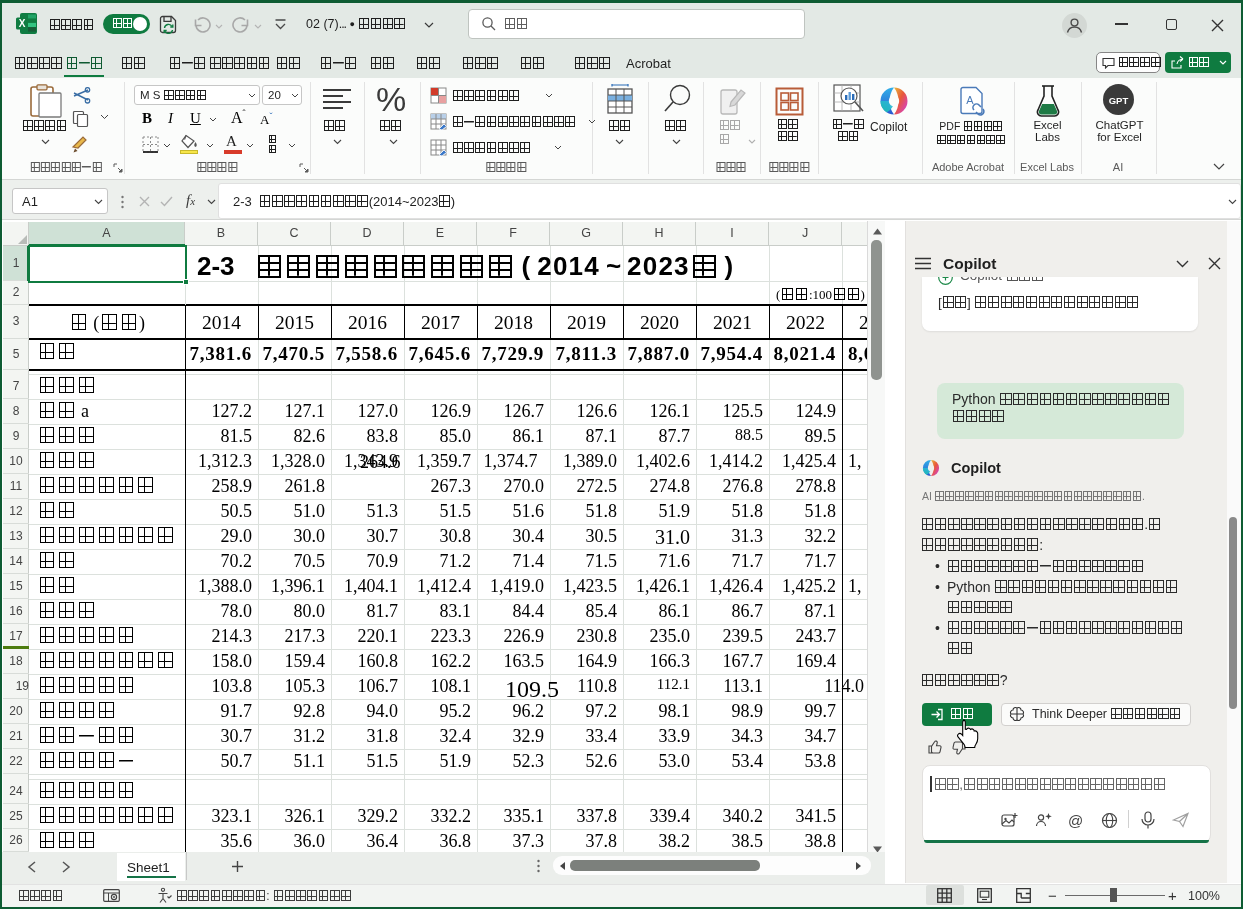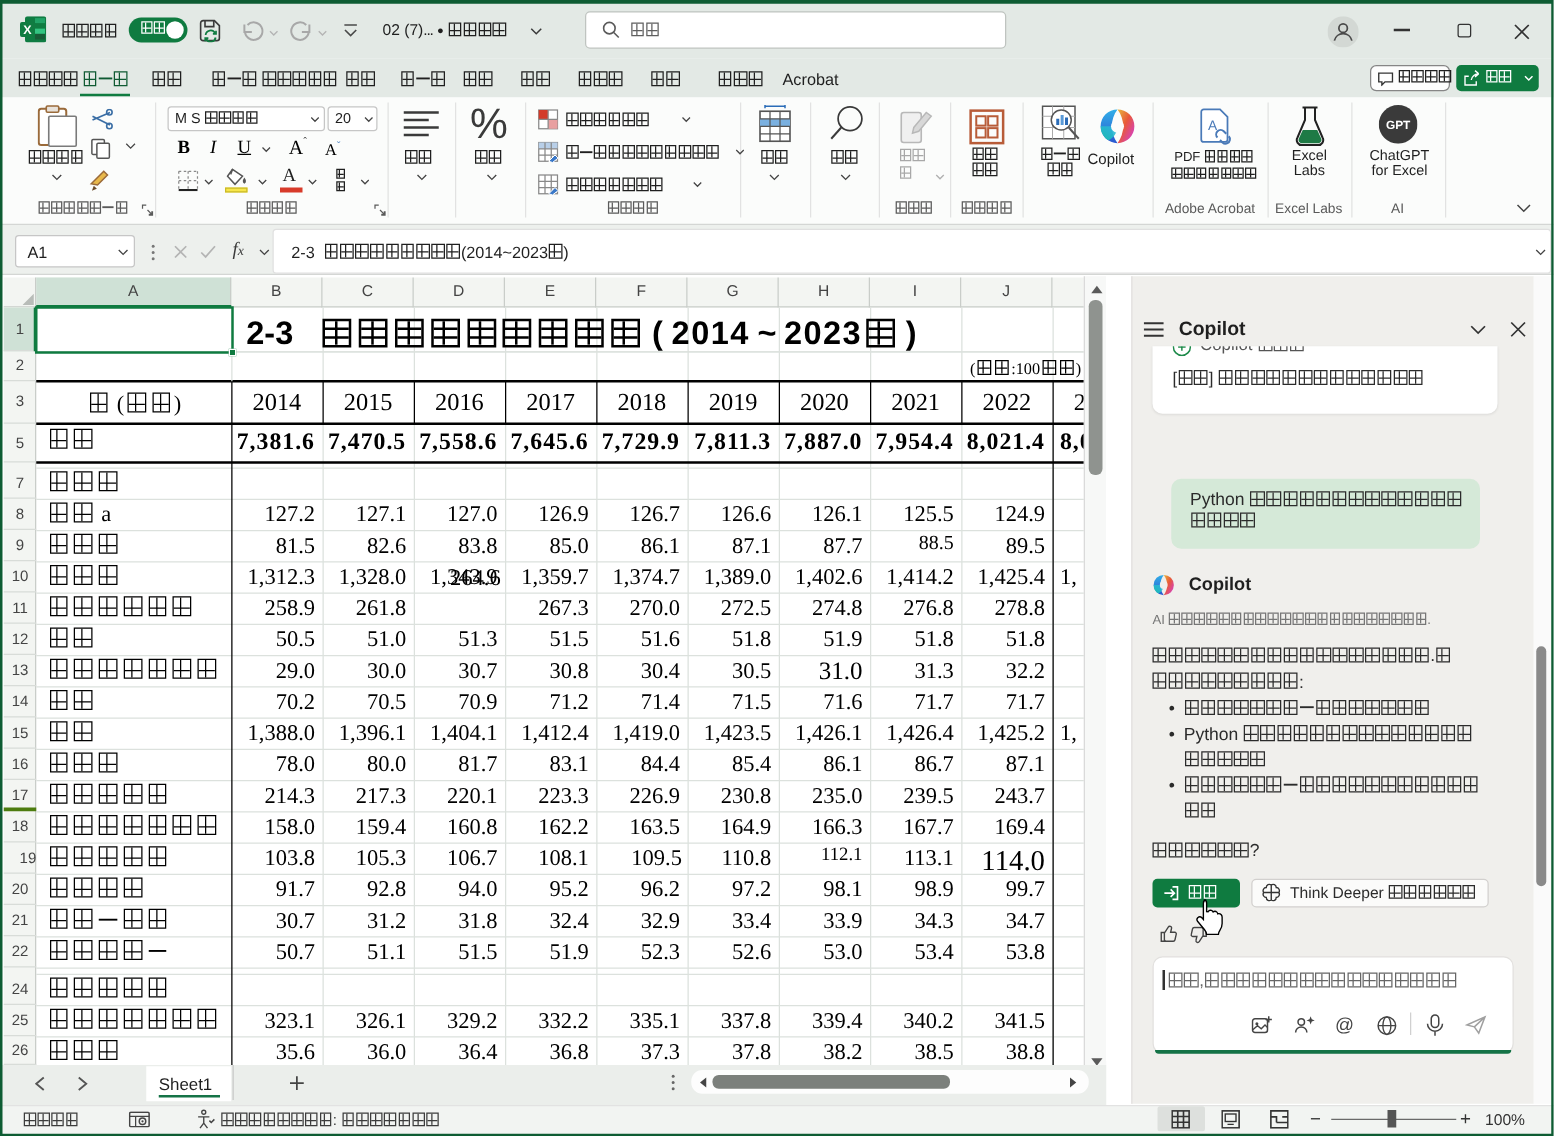--- a/index.html
+++ b/index.html
@@ -523,21 +523,21 @@
 <div class="ab num" style="left:404px;top:426px;width:67px;font-size:18px;">85.0</div>
 <div class="ab num" style="left:477px;top:426px;width:67px;font-size:18px;">86.1</div>
 <div class="ab num" style="left:550px;top:426px;width:67px;font-size:18px;">87.1</div>
 <div class="ab num" style="left:623px;top:426px;width:67px;font-size:18px;">87.7</div>
 <div class="ab num" style="left:696px;top:426px;width:67px;font-size:16px;">88.5</div>
 <div class="ab num" style="left:769px;top:426px;width:67px;font-size:18px;">89.5</div>
 <div class="ab num" style="left:185px;top:451px;width:67px;font-size:18px;">1,312.3</div>
 <div class="ab num" style="left:258px;top:451px;width:67px;font-size:18px;">1,328.0</div>
 <div class="ab num" style="left:331px;top:451px;width:67px;font-size:18px;">1,343.9</div>
 <div class="ab num" style="left:404px;top:451px;width:67px;font-size:18px;">1,359.7</div>
-<div class="ab num" style="left:477px;top:451px;width:67px;font-size:18px;">1,374.7</div>
+<div class="ab num" style="left:477px;top:451px;width:67px;font-size:18px;text-align:center;">1,374.7</div>
 <div class="ab num" style="left:550px;top:451px;width:67px;font-size:18px;">1,389.0</div>
 <div class="ab num" style="left:623px;top:451px;width:67px;font-size:18px;">1,402.6</div>
 <div class="ab num" style="left:696px;top:451px;width:67px;font-size:18px;">1,414.2</div>
 <div class="ab num" style="left:769px;top:451px;width:67px;font-size:18px;">1,425.4</div>
 <div class="ab num" style="left:848px;top:451px;width:20px;font-size:18px;text-align:left;overflow:hidden;white-space:nowrap">1,</div>
 <div class="ab num" style="left:185px;top:476px;width:67px;font-size:18px;">258.9</div>
 <div class="ab num" style="left:258px;top:476px;width:67px;font-size:18px;">261.8</div>
 <div class="ab num" style="left:331px;top:452px;width:67px;font-size:18px;padding-left:29px;">264.6</div>
 <div class="ab num" style="left:404px;top:476px;width:67px;font-size:18px;">267.3</div>
 <div class="ab num" style="left:477px;top:476px;width:67px;font-size:18px;">270.0</div>
@@ -606,25 +606,25 @@
 <div class="ab num" style="left:404px;top:651px;width:67px;font-size:18px;">162.2</div>
 <div class="ab num" style="left:477px;top:651px;width:67px;font-size:18px;">163.5</div>
 <div class="ab num" style="left:550px;top:651px;width:67px;font-size:18px;">164.9</div>
 <div class="ab num" style="left:623px;top:651px;width:67px;font-size:18px;">166.3</div>
 <div class="ab num" style="left:696px;top:651px;width:67px;font-size:18px;">167.7</div>
 <div class="ab num" style="left:769px;top:651px;width:67px;font-size:18px;">169.4</div>
 <div class="ab num" style="left:185px;top:676px;width:67px;font-size:18px;">103.8</div>
 <div class="ab num" style="left:258px;top:676px;width:67px;font-size:18px;">105.3</div>
 <div class="ab num" style="left:331px;top:676px;width:67px;font-size:18px;">106.7</div>
 <div class="ab num" style="left:404px;top:676px;width:67px;font-size:18px;">108.1</div>
-<div class="ab num" style="left:477px;top:676px;width:67px;font-size:18px;padding-left:28px;">109.5</div>
+<div class="ab num" style="left:477px;top:676px;width:67px;font-size:24px;padding-left:28px;">109.5</div>
 <div class="ab num" style="left:550px;top:676px;width:67px;font-size:18px;">110.8</div>
 <div class="ab num" style="left:623px;top:676px;width:67px;font-size:15px;">112.1</div>
 <div class="ab num" style="left:696px;top:676px;width:67px;font-size:18px;">113.1</div>
-<div class="ab num" style="left:769px;top:676px;width:67px;font-size:23px;">114.0</div>
+<div class="ab num" style="left:797px;top:676px;width:67px;font-size:18px;">114.0</div>
 <div class="ab num" style="left:185px;top:701px;width:67px;font-size:18px;">91.7</div>
 <div class="ab num" style="left:258px;top:701px;width:67px;font-size:18px;">92.8</div>
 <div class="ab num" style="left:331px;top:701px;width:67px;font-size:18px;">94.0</div>
 <div class="ab num" style="left:404px;top:701px;width:67px;font-size:18px;">95.2</div>
 <div class="ab num" style="left:477px;top:701px;width:67px;font-size:18px;">96.2</div>
 <div class="ab num" style="left:550px;top:701px;width:67px;font-size:18px;">97.2</div>
 <div class="ab num" style="left:623px;top:701px;width:67px;font-size:18px;">98.1</div>
 <div class="ab num" style="left:696px;top:701px;width:67px;font-size:18px;">98.9</div>
 <div class="ab num" style="left:769px;top:701px;width:67px;font-size:18px;">99.7</div>
 <div class="ab num" style="left:185px;top:726px;width:67px;font-size:18px;">30.7</div>

